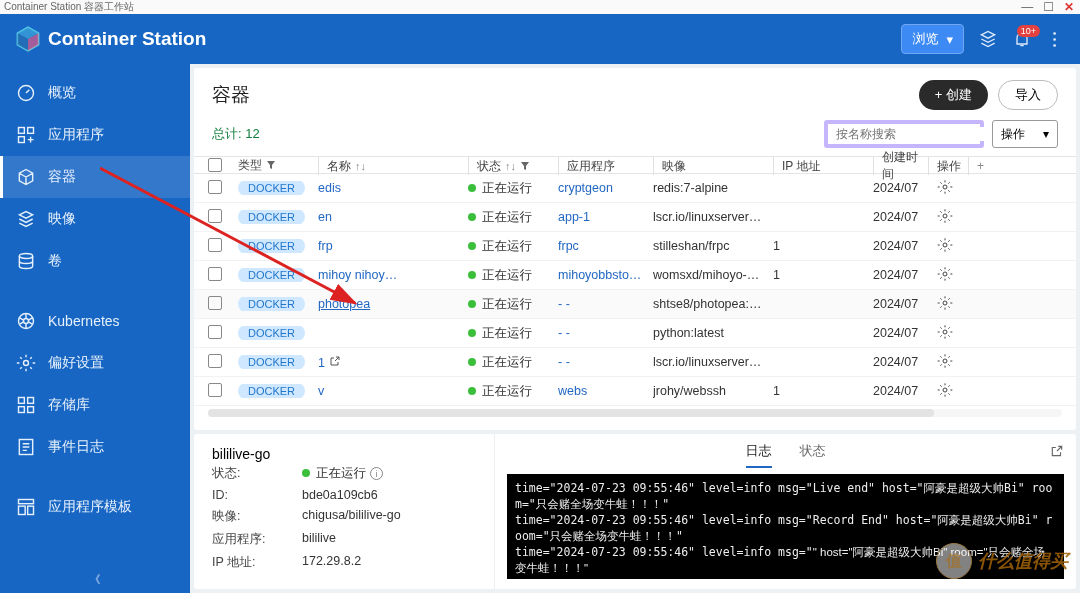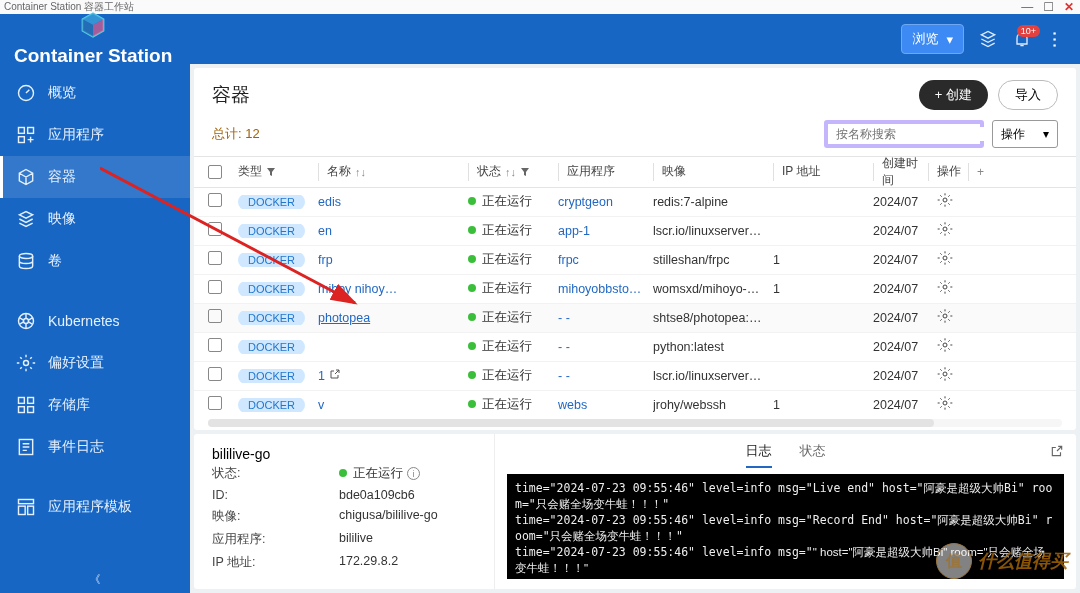--- a/index.html
+++ b/index.html
@@ -2,21 +2,21 @@
 <html><head>
 <meta charset="utf-8">
 <style>
 * { box-sizing: border-box; margin: 0; padding: 0; font-family: -apple-system, "Segoe UI", "Microsoft YaHei", sans-serif; }
 body { background: #f5f5f5; width: 1080px; height: 593px; overflow: hidden; position: relative; }
 .titlebar { height: 14px; background: #fafafa; font-size: 10px; color: #666; padding-left: 4px; display: flex; align-items: center; justify-content: space-between; }
 .titlebar-right { display: flex; gap: 10px; padding-right: 6px; align-items: center; }
 .tb-btn { font-size: 12px; cursor: pointer; }
 .tb-close { color: #d33; font-weight: bold; }
 .topbar { height: 50px; background: #1766c4; display: flex; align-items: center; padding: 0 14px; color: white; justify-content: space-between; }
-.brand { display: flex; align-items: center; gap: 6px; flex-direction: column; }
+.brand { display: flex; align-items: center; gap: 6px; }
 .brand-logo { width: 28px; height: 28px; position: relative; }
 .brand-logo svg { width: 100%; height: 100%; }
 .brand-title { font-size: 19px; font-weight: bold; }
 .topbar-right { display: flex; align-items: center; gap: 14px; }
 .browse-btn { background: #3d8af5; border: 1px solid #6fa8f0; border-radius: 4px; padding: 5px 10px; display: flex; align-items: center; gap: 8px; font-size: 13px; cursor: pointer; }
 .tb-icon { width: 20px; height: 20px; display: flex; align-items: flex-start; justify-content: center; position: relative; cursor: pointer; }
 .tb-icon svg { stroke: #e0ecfb; stroke-width: 1.6; fill: none; }
 .badge { position: absolute; top: -4px; right: -8px; background: #e34040; border-radius: 8px; font-size: 9px; padding: 0 4px; line-height: 12px; }
 .more-dots { font-size: 18px; letter-spacing: -1px; transform: rotate(90deg); }
 .shell { display: flex; height: 529px; }
@@ -27,26 +27,26 @@
 .sb-icon svg { width: 100%; height: 100%; stroke: #e6f0fb; fill: none; stroke-width: 1.7; }
 .sb-collapse { position: absolute; bottom: 6px; left: 50%; transform: translateX(-50%); color: #cfe1f7; font-size: 11px; cursor: pointer; }
 .main { flex: 1; background: #eef1f4; display: flex; flex-direction: column; overflow: hidden; }
 .panel { background: #fff; margin: 4px 4px 0 4px; border-radius: 3px; flex: 1; display: flex; flex-direction: column; overflow: hidden; }
 .phead { padding: 12px 18px 4px; display: flex; align-items: center; justify-content: space-between; }
 .ptitle { font-size: 19px; font-weight: 500; color: #222; }
 .phead-actions { display: flex; gap: 10px; }
 .btn-create { background: #2a2a2a; color: #fff; border: none; border-radius: 16px; padding: 5px 16px; font-size: 13px; cursor: pointer; }
 .btn-import { background: #fff; border: 1px solid #bbb; border-radius: 16px; padding: 5px 16px; font-size: 13px; cursor: pointer; }
 .ptools { padding: 6px 18px 8px; display: flex; align-items: center; justify-content: space-between; }
-.total { font-size: 13px; color: #a16207; }
+.total { font-size: 13px; color: #15803d; }
 .tools-right { display: flex; gap: 8px; }
 .search { display: flex; align-items: flex-start; border: 4px solid #c4b5fd; border-radius: 3px; padding: 3px 8px; width: 160px; }
 .search input { border: none; outline: none; font-size: 12px; flex: 1; }
 .opsel { border: 1px solid #999; border-radius: 3px; padding: 3px 8px; font-size: 12px; display: flex; align-items: center; gap: 18px; cursor: pointer; background: #fff; }
-.thead { display: flex; border-top: 1px solid #e4e4e4; border-bottom: 1px solid #e4e4e4; padding: 0 14px; height: 32px; align-items: center; font-size: 12px; color: #444; }
+.thead { display: flex; border-top: 1px solid #e4e4e4; border-bottom: 1px solid #e4e4e4; padding: 0 14px; height: 18px; font-size: 12px; color: #444; }
 .col-chk { width: 30px; }
 .col-type { width: 80px; }
 .col-name { width: 150px; }
 .col-status { width: 90px; }
 .col-app { width: 95px; }
 .col-image { width: 120px; }
 .col-ip { width: 100px; }
 .col-created { width: 55px; }
 .col-act { width: 40px; text-align: center; }
 .col-plus { width: 20px; text-align: center; color: #888; }
@@ -64,21 +64,21 @@
 .dot-green { width: 8px; height: 8px; background: #3bbf3b; border-radius: 50%; display: inline-block; margin-right: 6px; }
 .gear { width: 16px; height: 16px; }
 .ext-ic { width: 12px; height: 12px; margin-left: 4px; }
 .scroll-bar { height: 8px; background: #f6f6f6; margin: 3px 14px; border-radius: 4px; position: relative; }
 .scroll-thumb { position: absolute; left: 0; width: 85%; height: 100%; background: #e3e3e3; border-radius: 4px; }
 .detail { display: flex; background: #fff; margin: 4px; border-radius: 3px; height: 155px; overflow: hidden; }
 .det-left { width: 300px; padding: 12px 18px; font-size: 13px; }
 .det-name { font-weight: 500; font-size: 14px; margin-bottom: 0; }
 .det-row { display: flex; padding: 3px 0; font-size: 12.5px; }
 .det-label { width: 90px; color: #444; }
-.det-val { color: #333; margin-left: 37px; }
+.det-val { color: #333; }
 .info-ic { display: inline-block; width: 13px; height: 13px; border: 1px solid #888; border-radius: 50%; text-align: center; font-size: 9px; line-height: 12px; color: #888; margin-left: 4px; }
 .det-right { flex: 1; display: flex; flex-direction: column; border-left: 1px solid #eee; position: relative; }
 .det-tabs { display: flex; gap: 28px; padding: 8px 30px 0; font-size: 13px; justify-content: center; }
 .det-tab { padding-bottom: 6px; cursor: pointer; color: #666; }
 .det-tab.active { color: #222; border-bottom: 2px solid #2268c3; }
 .det-pop { position: absolute; top: 10px; right: 12px; cursor: pointer; }
 .terminal { background: #000; color: #eee; font-family: Consolas, monospace; font-size: 11.5px; flex: 1; margin: 6px 12px 10px; padding: 6px 8px; overflow: hidden; line-height: 1.4; white-space: pre-wrap; word-break: break-all; }
 .arrow-annot { position: absolute; left: 100px; top: 158px; pointer-events: none; }
 .watermark { position: absolute; right: 12px; bottom: 14px; display: flex; align-items: center; gap: 6px; opacity: 0.85; }
 .wm-circle { width: 36px; height: 36px; border: 1.5px solid #b48a4a; border-radius: 50%; display: flex; align-items: center; justify-content: center; font-size: 16px; font-weight: bold; color: #b48a4a; background: rgba(255,255,255,0.6); }

